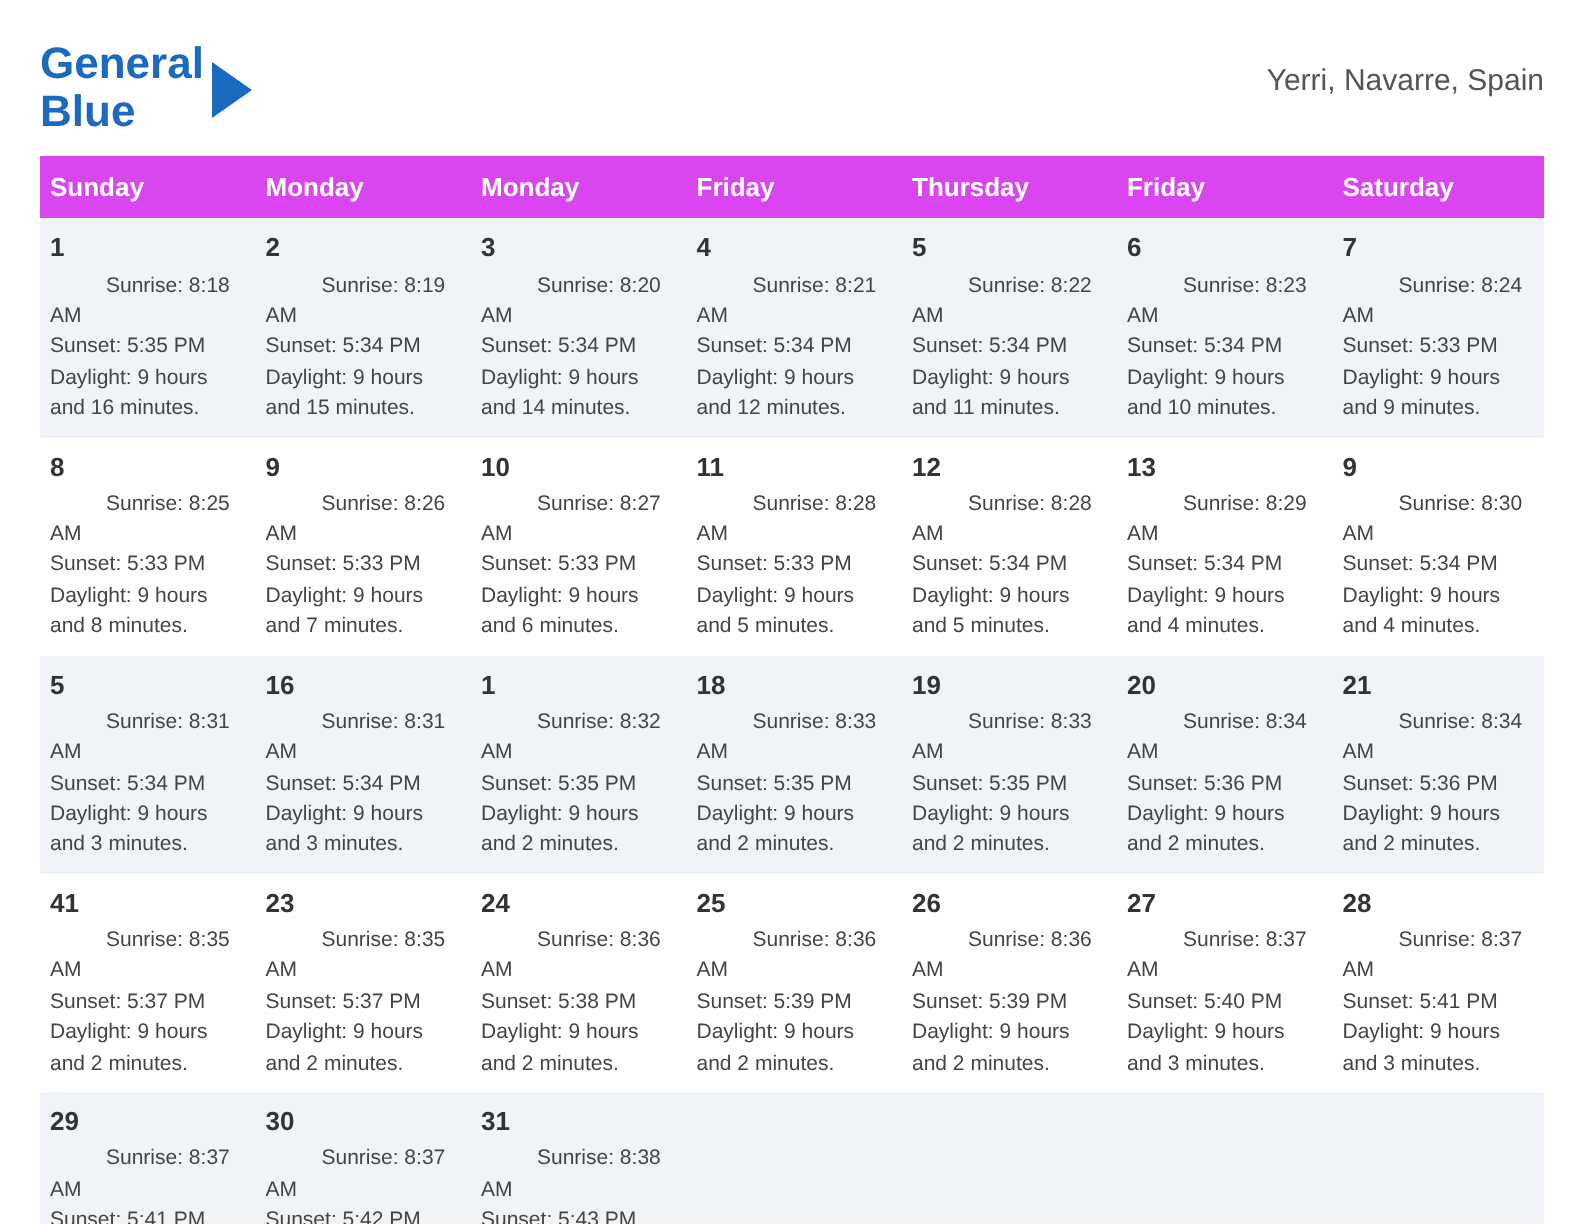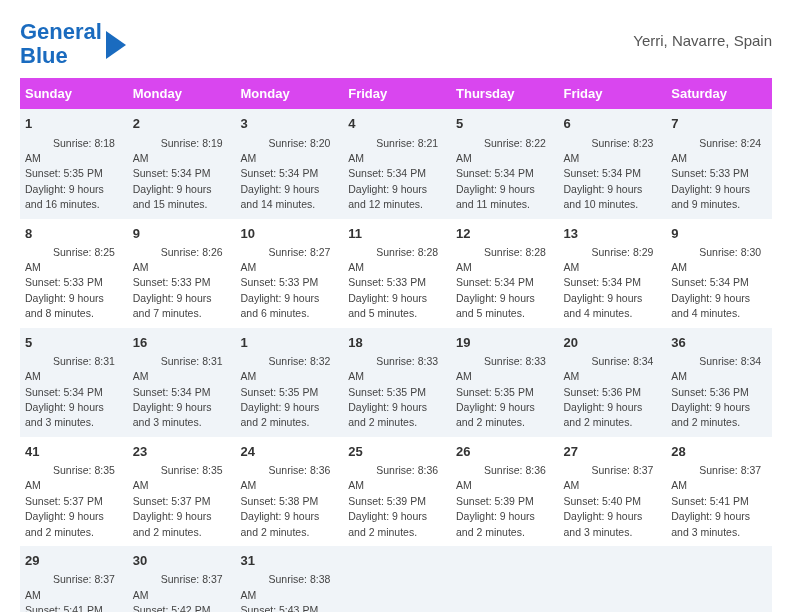--- a/index.html
+++ b/index.html
@@ -163,21 +163,21 @@
         <td><span class="day-num">16</span>
         <span class="cell-text">Sunrise: 8:31 AM<br>Sunset: 5:34 PM<br>Daylight: 9 hours and 3 minutes.</span></td>
         <td><span class="day-num">1</span>
         <span class="cell-text">Sunrise: 8:32 AM<br>Sunset: 5:35 PM<br>Daylight: 9 hours and 2 minutes.</span></td>
         <td><span class="day-num">18</span>
         <span class="cell-text">Sunrise: 8:33 AM<br>Sunset: 5:35 PM<br>Daylight: 9 hours and 2 minutes.</span></td>
         <td><span class="day-num">19</span>
         <span class="cell-text">Sunrise: 8:33 AM<br>Sunset: 5:35 PM<br>Daylight: 9 hours and 2 minutes.</span></td>
         <td><span class="day-num">20</span>
         <span class="cell-text">Sunrise: 8:34 AM<br>Sunset: 5:36 PM<br>Daylight: 9 hours and 2 minutes.</span></td>
-        <td><span class="day-num">36</span>
+        <td><span class="day-num">21</span>
         <span class="cell-text">Sunrise: 8:34 AM<br>Sunset: 5:36 PM<br>Daylight: 9 hours and 2 minutes.</span></td>
       </tr>
       <tr>
         <td><span class="day-num">41</span>
         <span class="cell-text">Sunrise: 8:35 AM<br>Sunset: 5:37 PM<br>Daylight: 9 hours and 2 minutes.</span></td>
         <td><span class="day-num">23</span>
         <span class="cell-text">Sunrise: 8:35 AM<br>Sunset: 5:37 PM<br>Daylight: 9 hours and 2 minutes.</span></td>
         <td><span class="day-num">24</span>
         <span class="cell-text">Sunrise: 8:36 AM<br>Sunset: 5:38 PM<br>Daylight: 9 hours and 2 minutes.</span></td>
         <td><span class="day-num">25</span>

